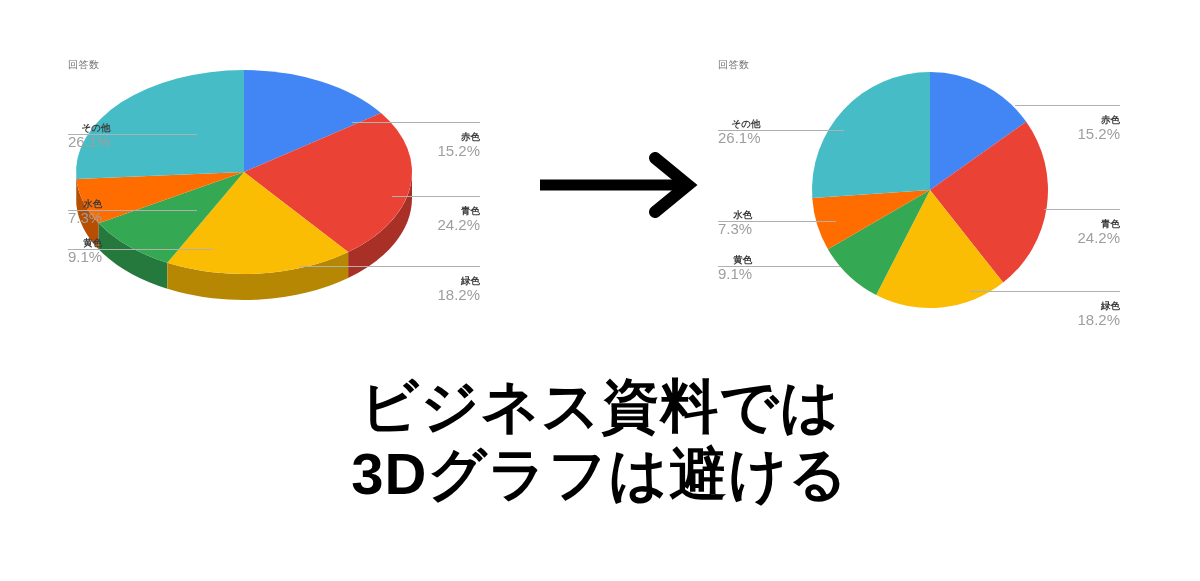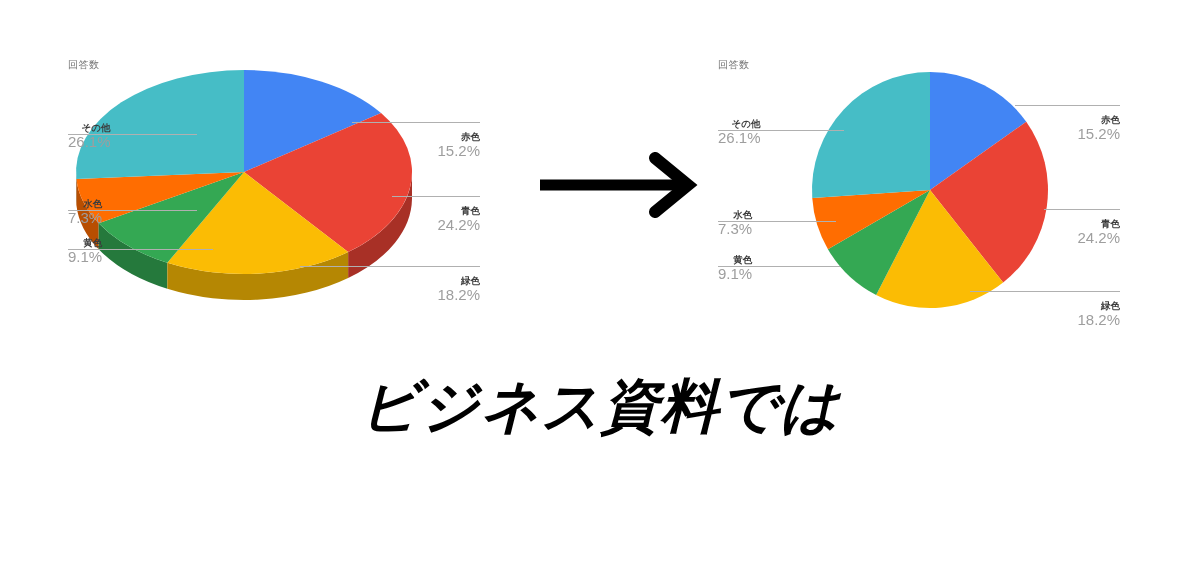--- a/index.html
+++ b/index.html
@@ -69,21 +69,21 @@
   .caption{
     position:absolute;
     left:0;right:0;top:372px;
     text-align:center;
     color:#000;
     font-weight:bold;
     font-size:58px;
     line-height:1.18;
     letter-spacing:1px;
   }
-  .caption .line{display:block;font-style:italic;}
+  .caption .line{display:block;}
 </style>
 </head>
 <body>
 
 <div class="stage">
 
   <div class="panel left">
 
     <div class="chart-title">回答数</div>
 
@@ -194,15 +194,16 @@
     </div>
 
     <div class="callout right-align" style="left:420px;top:280px;width:60px;">
       <span class="name">緑色</span>
       <span class="pct">18.2%</span>
     </div>
   </div>
 
   <div class="caption">
     <span class="line">ビジネス資料では</span>
+    <span class="line">3Dグラフは避ける</span>
   </div>
 
 </div>
 
 </body></html>

